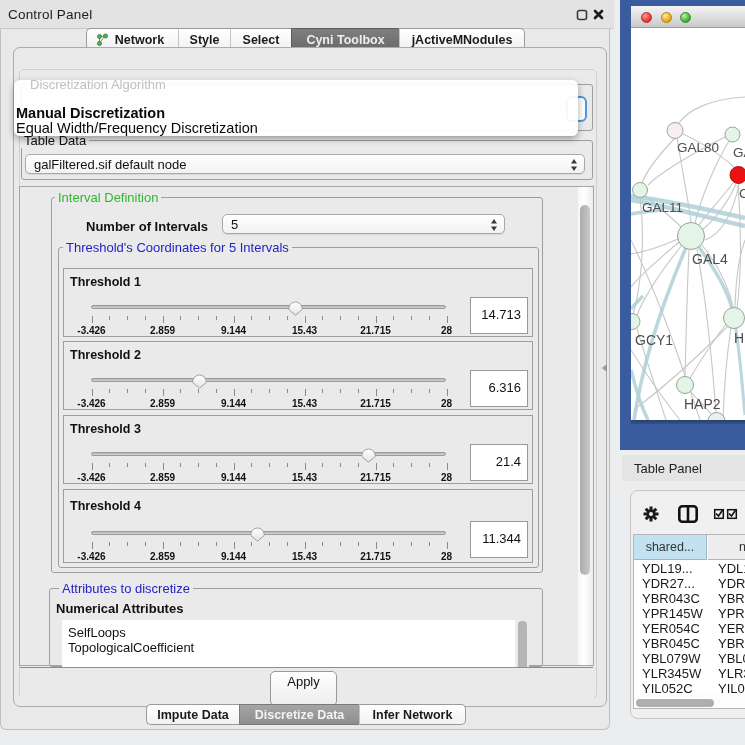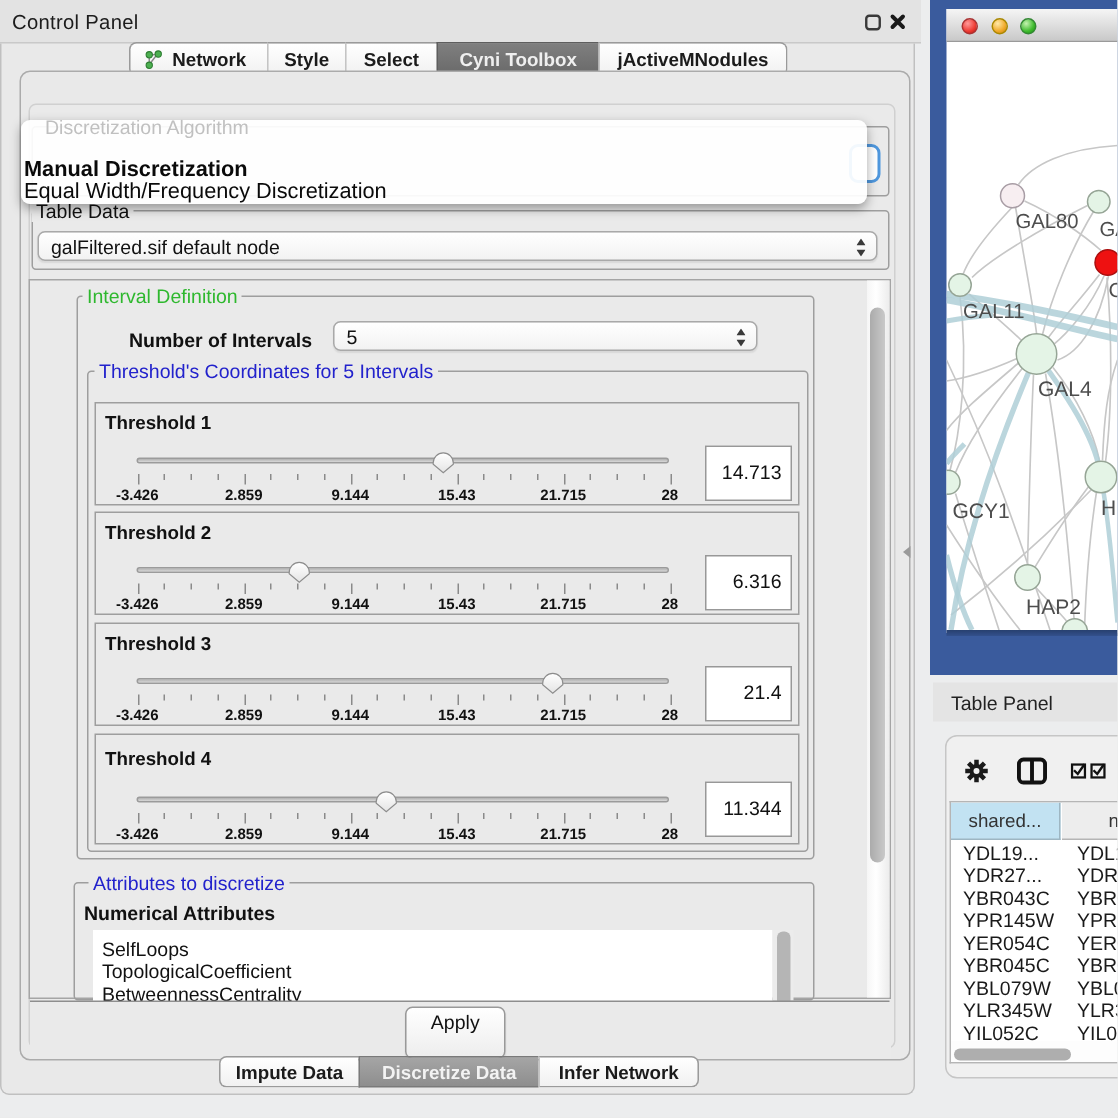--- a/index.html
+++ b/index.html
@@ -345,21 +345,20 @@
     </div>
   </div>
 
 <div class="group" style="left:49px;top:588px;width:494px;height:79px;">
     <div class="glabel" style="color:#2222cc;left:9px;">Attributes to discretize</div>
   </div>
 <div class="abs" style="left:56px;top:601px;font-size:13px;font-weight:bold;color:#111;">Numerical Attributes</div>
 <div id="attrlist" style="left:62px;top:620px;width:453px;height:48px;">
   <div>SelfLoops</div>
   <div>TopologicalCoefficient</div>
-  <div>BetweennessCentrality</div>
 </div>
 <div class="abs" style="left:515px;top:620px;width:14px;height:47px;background:#ececec;"></div>
 <div class="abs" style="left:518px;top:621px;width:9px;height:60px;background:#b5b5b5;border-radius:4px;"></div>
 
 <div class="abs" style="left:20px;top:668px;width:574px;height:38px;background:#eaeaea;"></div>
 <div class="abs" style="left:20px;top:667px;width:573px;height:1px;background:#8e8e8e;"></div>
 
 <div class="btn" style="left:270px;top:671px;width:67px;height:35px;line-height:20px;">Apply</div>
 
 <div class="tabbar bt" style="left:146px;top:704px;">

